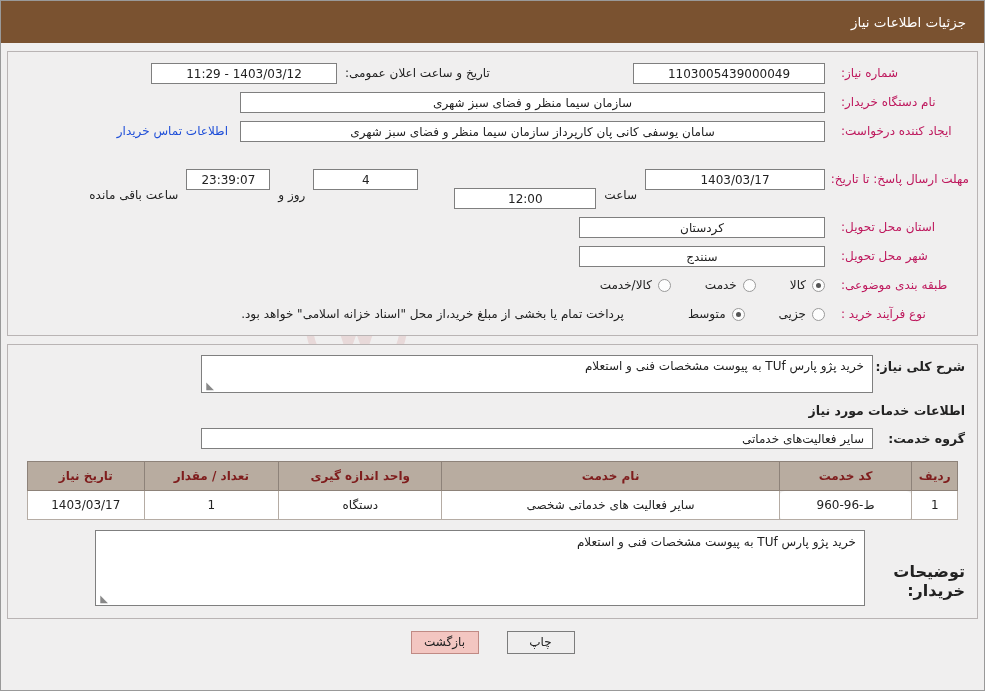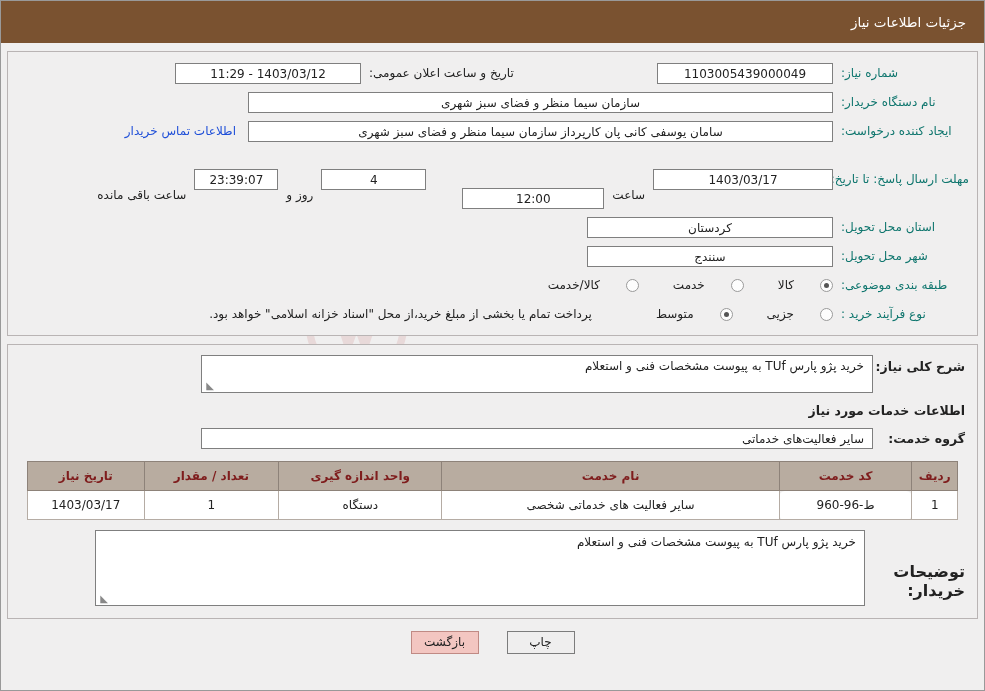--- a/index.html
+++ b/index.html
@@ -80,40 +80,40 @@
   }
   .panel.top { padding: 10px 8px 8px 8px; }
   .row {
     display: flex;
     align-items: center;
     margin-bottom: 7px;
     min-height: 22px;
   }
   .lbl {
     text-align: left;
-    padding-left: 8px;
-    font-size: 12px;
-    color: #0f766e;
+    padding-left: 16px;
+    font-size: 12px;
+    color: #be185d;
     white-space: nowrap;
   }
   .lbl-main { width: 128px; flex: 0 0 128px; }
   .fld {
     border: 1px solid #7f7f7f;
     background: #ffffff;
     height: 21px;
     line-height: 21px;
     padding: 0 6px;
     font-size: 12px;
     box-sizing: border-box;
     text-align: center;
     overflow: hidden;
     white-space: nowrap;
   }
   .fld.ltr { direction: ltr; }
-  .fld-num { width: 176px; }
+  .fld-num { width: 192px; }
   .fld-wide { width: 585px; }
   .lbl-inline {
     text-align: left;
     padding: 0 4px 0 8px;
     white-space: nowrap;
     font-size: 12px;
   }
   .fld-date { width: 186px; }
   .link {
     color: #1f4fd8;
@@ -137,21 +137,20 @@
   .radio-group {
     display: flex;
     align-items: center;
     gap: 0px;
   }
   .radio-item {
     display: flex;
     align-items: flex-end;
     margin-left: 34px;
     white-space: nowrap;
-    gap: 20px;
   }
   .radio {
     width: 13px;
     height: 13px;
     border-radius: 50%;
     border: 1px solid #9a9a9a;
     background: #fdfdfd;
     display: inline-block;
     margin-left: 6px;
     position: relative;

